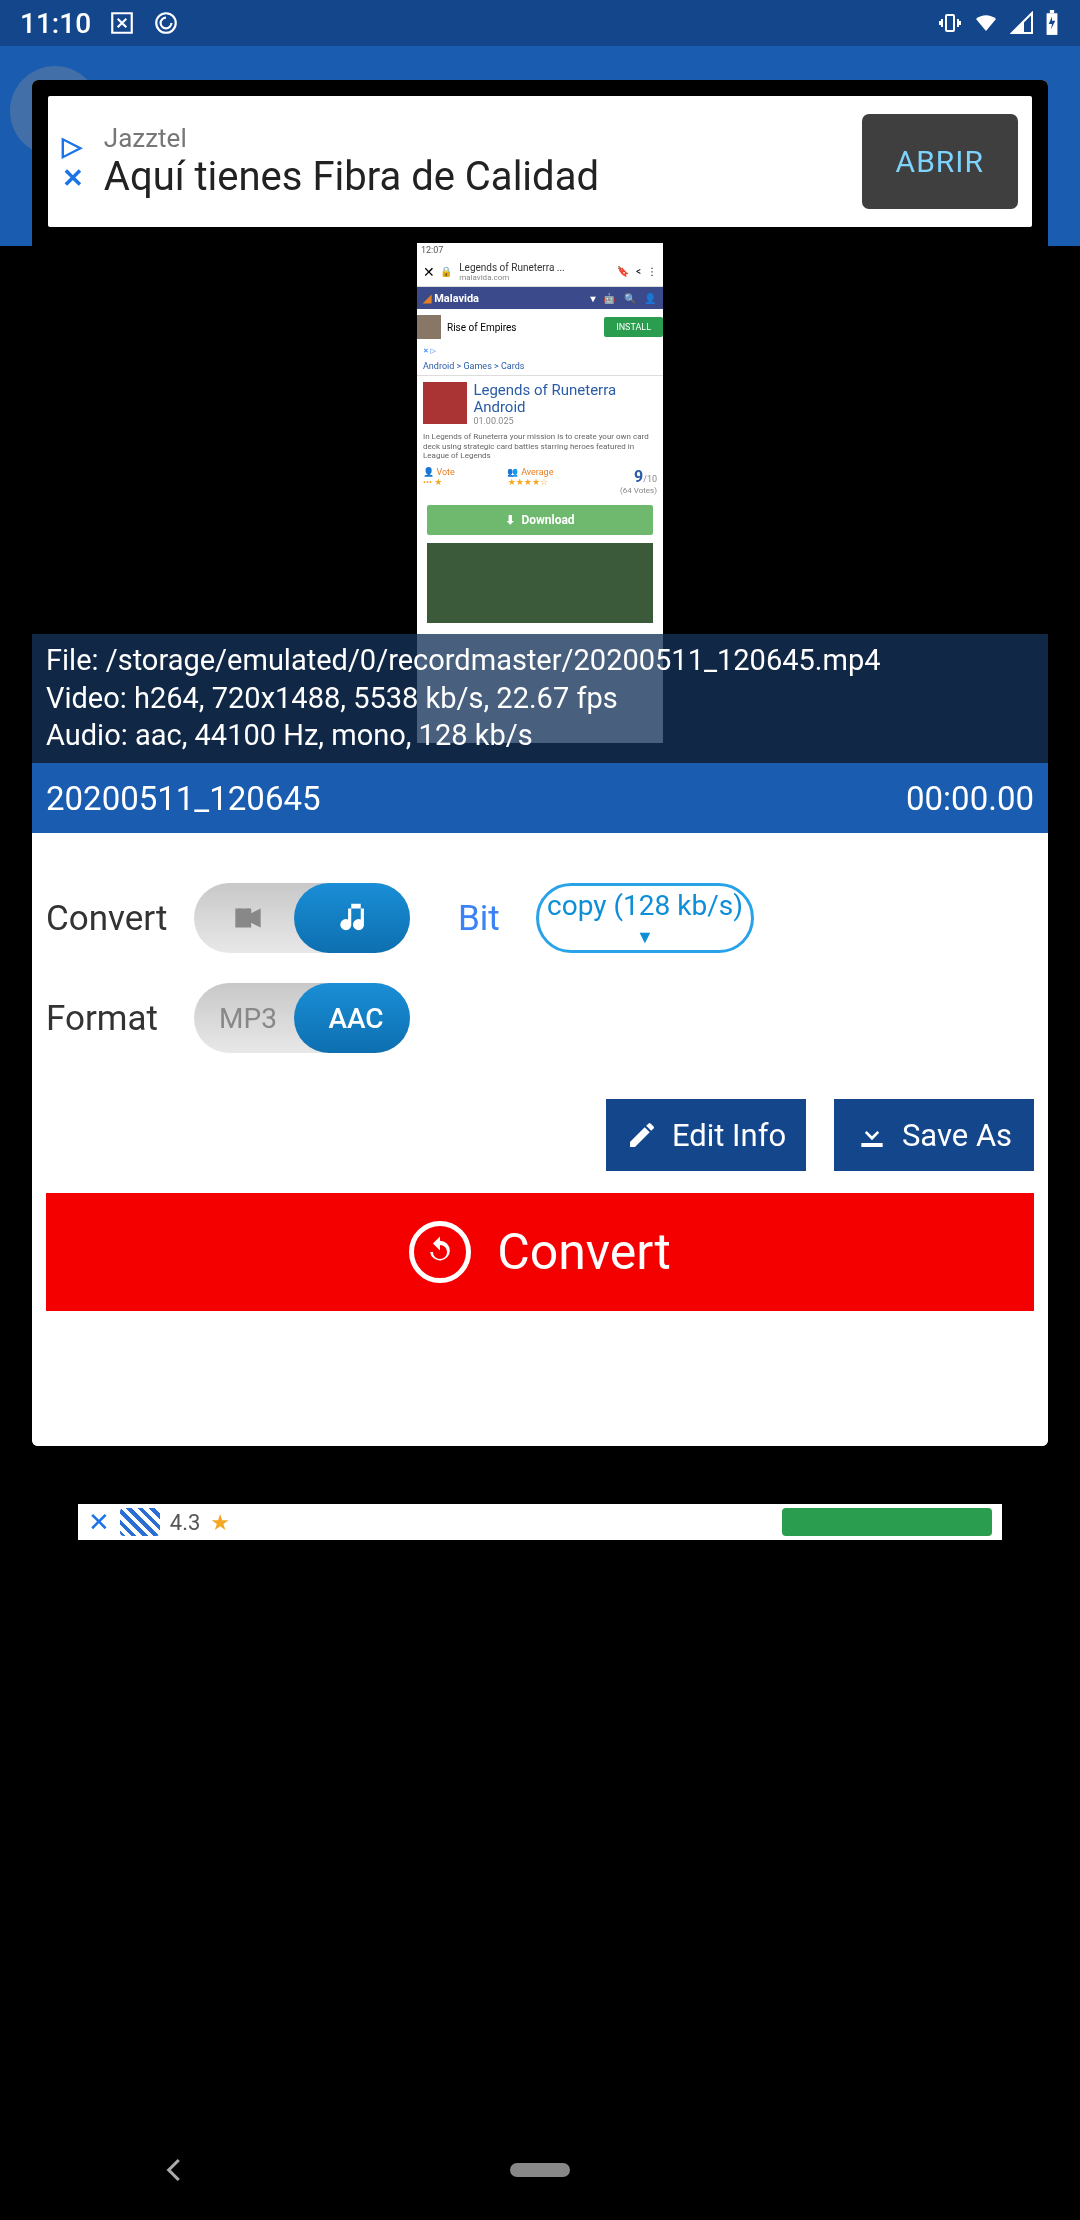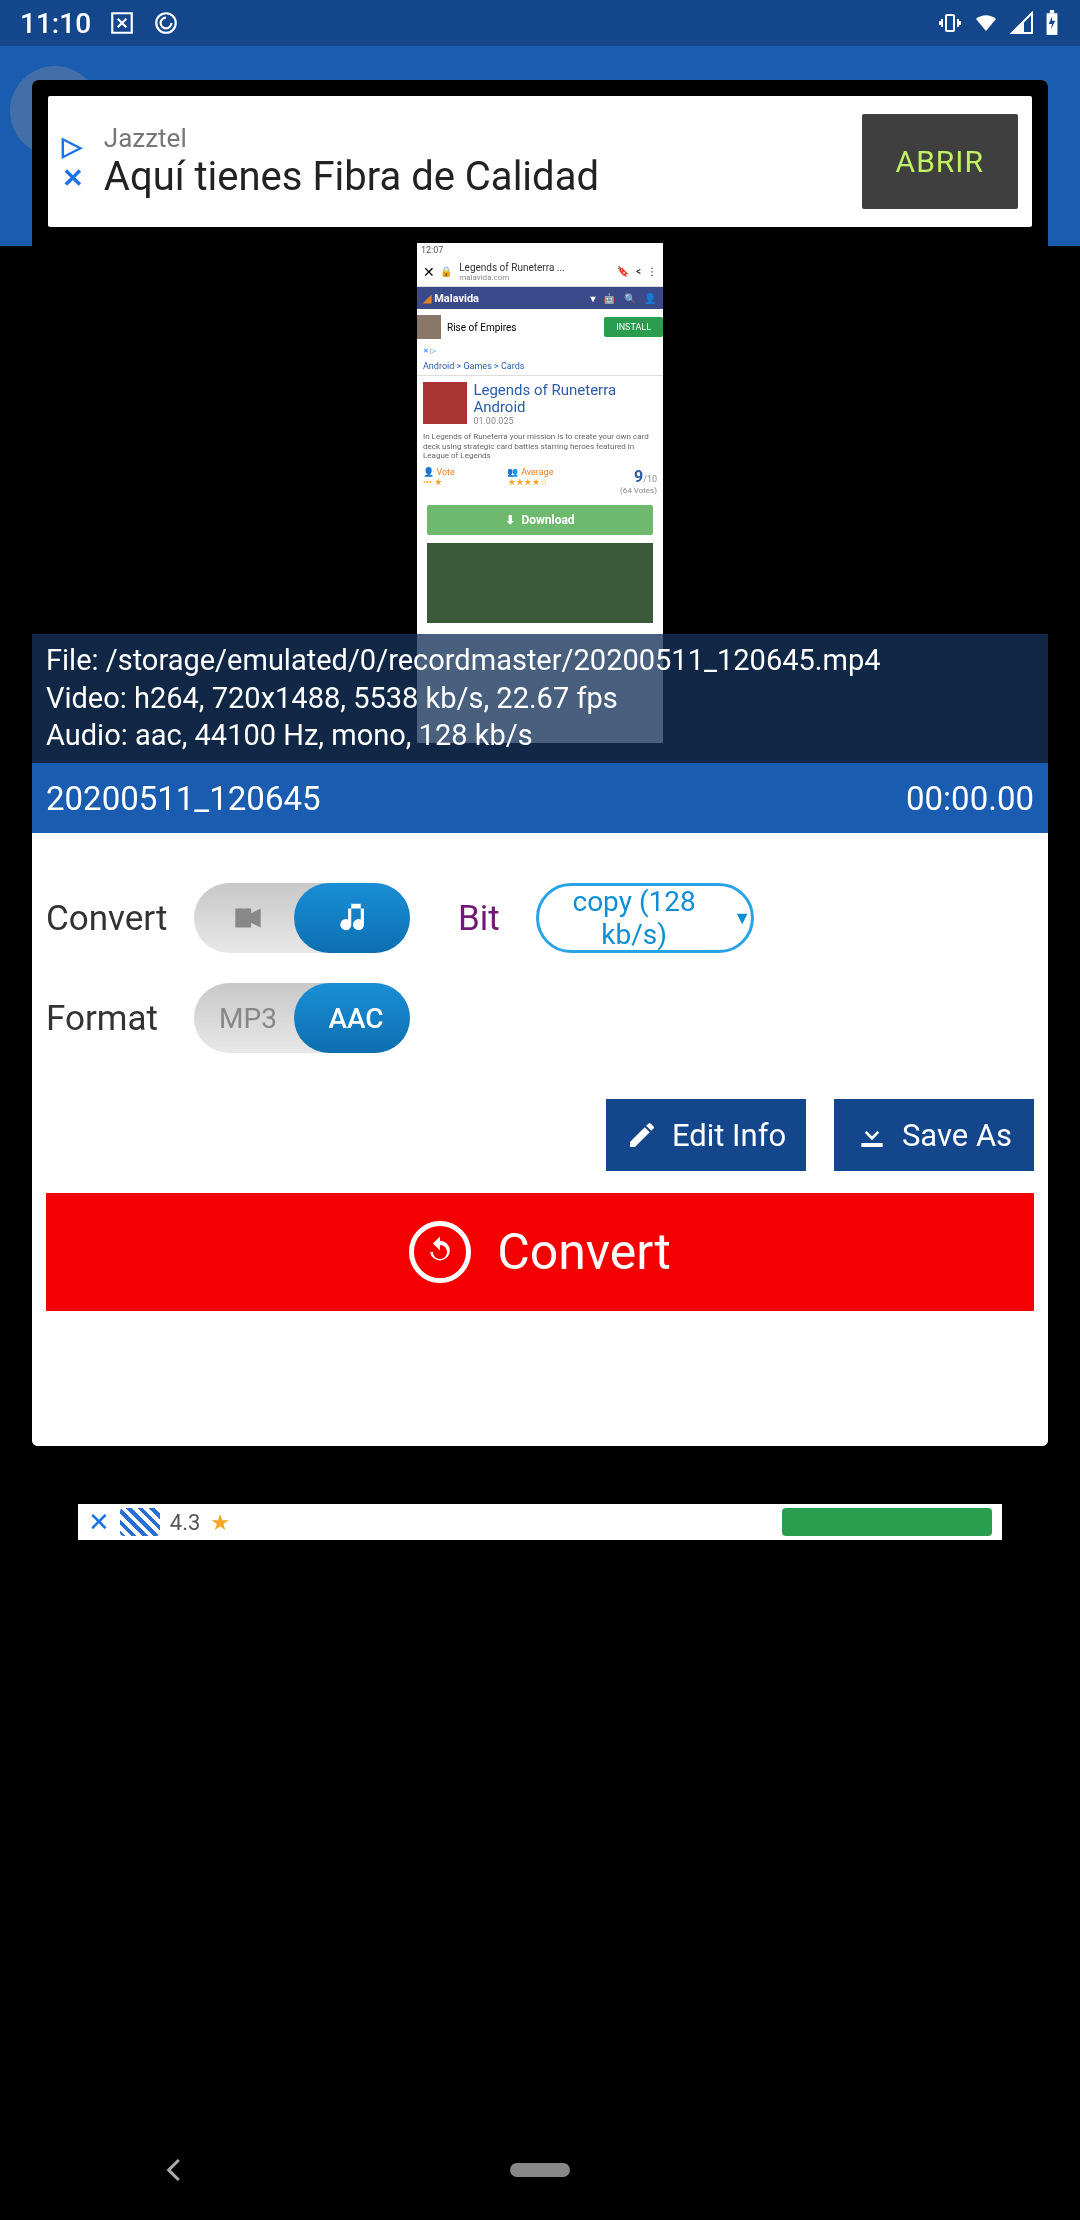--- a/index.html
+++ b/index.html
@@ -15,21 +15,21 @@
 
 .modal { position: absolute; top: 80px; left: 32px; right: 32px; bottom: 774px; background: #fff; border-radius: 6px; overflow: hidden; display: flex; flex-direction: column; }
 
 .ad-area { background: #000; padding: 16px; }
 .ad-box { background: #fff; border-radius: 2px; padding: 18px 14px; display: flex; align-items: center; }
 .ad-chevrons { display: flex; flex-direction: column; gap: 6px; margin-right: 20px; }
 .ad-chev { font-size: 26px; font-weight: bold; line-height: 1; }
 .ad-text { flex: 1; }
 .ad-brand { color: #777; font-size: 26px; }
 .ad-headline { color: #222; font-size: 40px; }
-.ad-btn { background: #3f3f3f; color: #bef264; padding: 30px 34px; border-radius: 2px; font-size: 30px; letter-spacing: 1px; border: none; }
+.ad-btn { background: #3f3f3f; color: #7dd3fc; padding: 30px 34px; border-radius: 7px; font-size: 30px; letter-spacing: 1px; border: none; }
 
 .preview { background: #000; height: 520px; position: relative; display: flex; justify-content: center; }
 .phone-shot { width: 246px; height: 500px; background: #fff; margin-top: 0; position: relative; overflow: hidden; font-size: 10px; }
 .ps-bar { background: #fff; height: 14px; display:flex; align-items:center; padding:0 4px; color:#555; font-size:9px;}
 .ps-url { background:#fff; height:30px; display:flex; align-items:center; padding:0 6px; gap:6px; border-bottom:1px solid #ddd;}
 .ps-url .x{font-size:14px;} .ps-url .t{flex:1; font-size:10px; color:#333;}
 .ps-nav { background:#3a4a8a; color:#fff; height:22px; display:flex; align-items:center; padding:0 6px; font-size:11px; font-weight:bold;}
 .ps-nav .sp{margin-left:auto; display:flex; gap:8px; font-size:10px;}
 .ps-roe { height:36px; display:flex; align-items:center; padding:0 0; gap:6px;}
 .ps-roe .ic{width:24px;height:24px;background:#876;}
@@ -65,22 +65,22 @@
 .row { display: flex; align-items: center; margin-top: 30px; gap: 18px; }
 .row-label { font-size: 35px; color: #333; width: 130px; }
 .toggle { width: 216px; height: 70px; border-radius: 35px; background: linear-gradient(#c8c8c8,#e8e8e8); display: flex; align-items: center; position: relative; border: none; }
 .toggle .opt { flex: 1; text-align: center; font-size: 28px; color: #888; z-index: 1; display:flex; align-items:center; justify-content:center;}
 .toggle .knob { position: absolute; right: 0; width: 116px; height: 70px; border-radius: 35px; background: linear-gradient(#1a8ed6,#0d6fb0); }
 .toggle .opt.active { color: #fff; font-weight: 500; }
 .toggle svg{width:38px;height:38px;}
 .toggle .opt:not(.active) svg{fill:#888;}
 .toggle .opt.active svg{fill:#fff;}
 
-.bit-label { font-size: 35px; color: #701a75; margin-left: 30px; width: 60px; }
-.bit-btn { border: 3px solid #29a3e8; color: #0d8ed6; background: #fff; border-radius: 38px; height: 70px; width: 218px; font-size: 28px; display:flex; align-items:center; justify-content:center; gap:4px;}
+.bit-label { font-size: 35px; color: #3b82f6; margin-left: 30px; width: 60px; }
+.bit-btn { border: 3px solid #29a3e8; color: #0d8ed6; background: #fff; border-radius: 38px; height: 70px; width: 218px; font-size: 28px; display:flex; align-items:center; justify-content:center; gap:4px;flex-direction:column;}
 .bit-btn .tri{font-size:18px;}
 
 .actions { display: flex; gap: 28px; justify-content: flex-end; margin-top: 46px; }
 .abtn { background: #14468c; color: #fff; border: none; height: 72px; width: 200px; font-size: 31px; display: flex; align-items: center; justify-content: center; gap: 14px; }
 .abtn svg{fill:#fff;width:32px;height:32px;}
 
 .convert-btn { margin-top: 22px; height: 118px; background: #f50000; color: #fff; border: none; width: 100%; font-size: 50px; display: flex; align-items: center; justify-content: center; gap: 26px; }
 .convert-btn .ic{width:62px;height:62px;border:5px solid #fff;border-radius:50%;display:flex;align-items:center;justify-content:center;}
 .convert-btn .ic svg{fill:#fff;width:34px;height:34px;}
 

